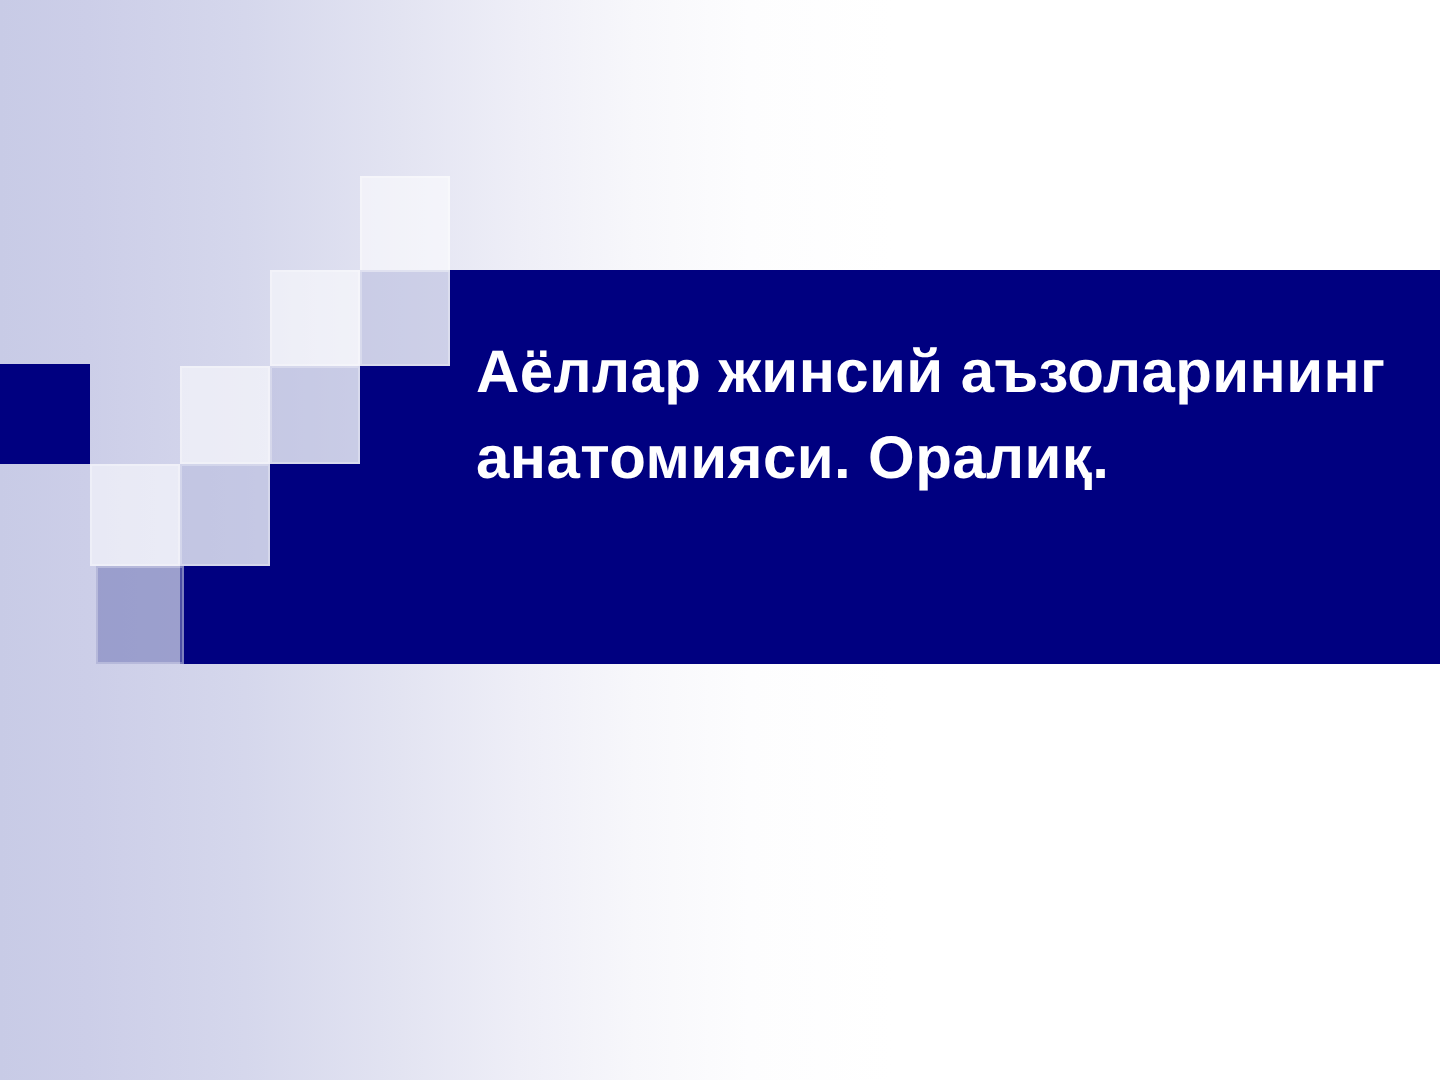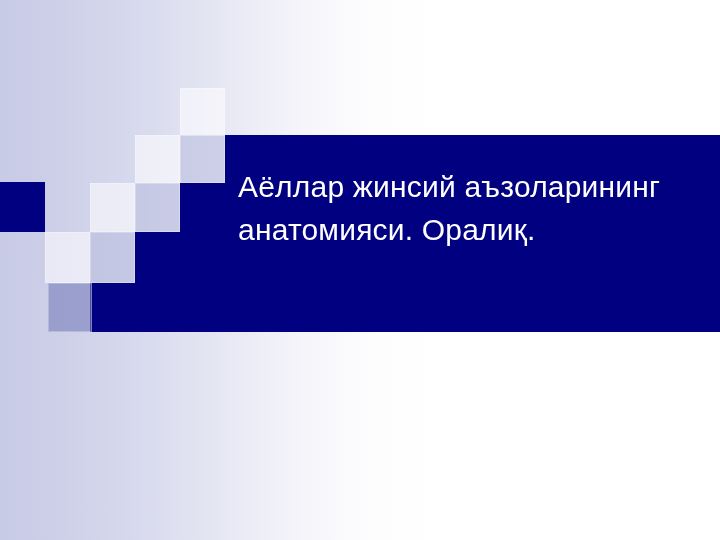--- a/index.html
+++ b/index.html
@@ -81,21 +81,21 @@
   }
 
   
   #title {
     position: absolute;
     left: 238px;
     top: 165px;
     width: 460px;
     color: #ffffff;
     font-size: 30px;
-    font-weight: normal;
+    font-weight: bold;
     line-height: 43px;
     letter-spacing: 0.2px;
     white-space: pre-line;
   }
 </style>
 </head>
 <body>
 
 <div id="slide">
 

